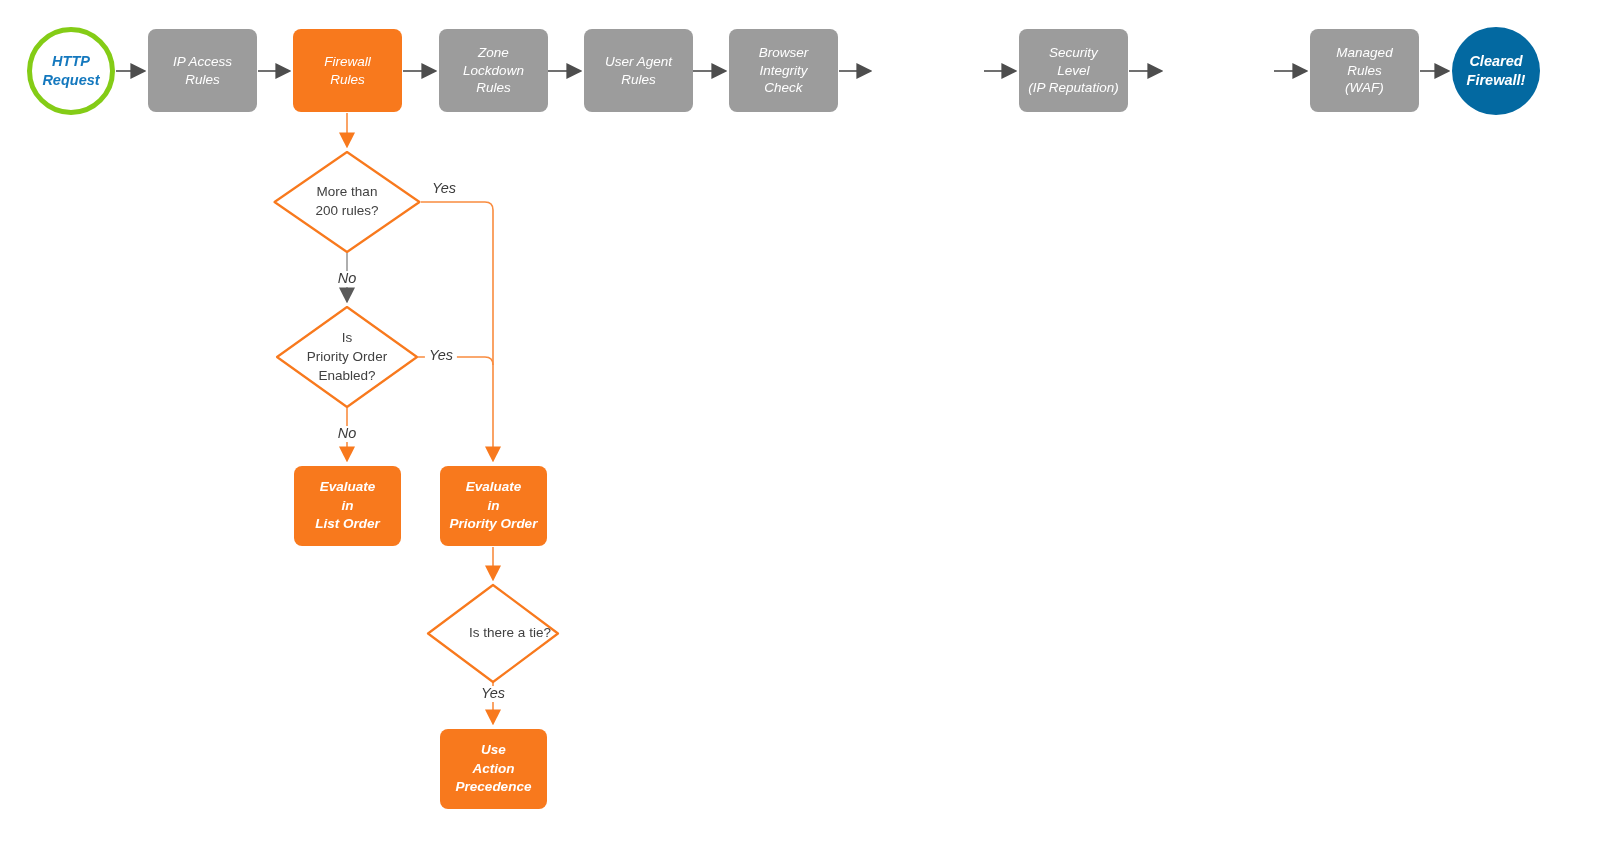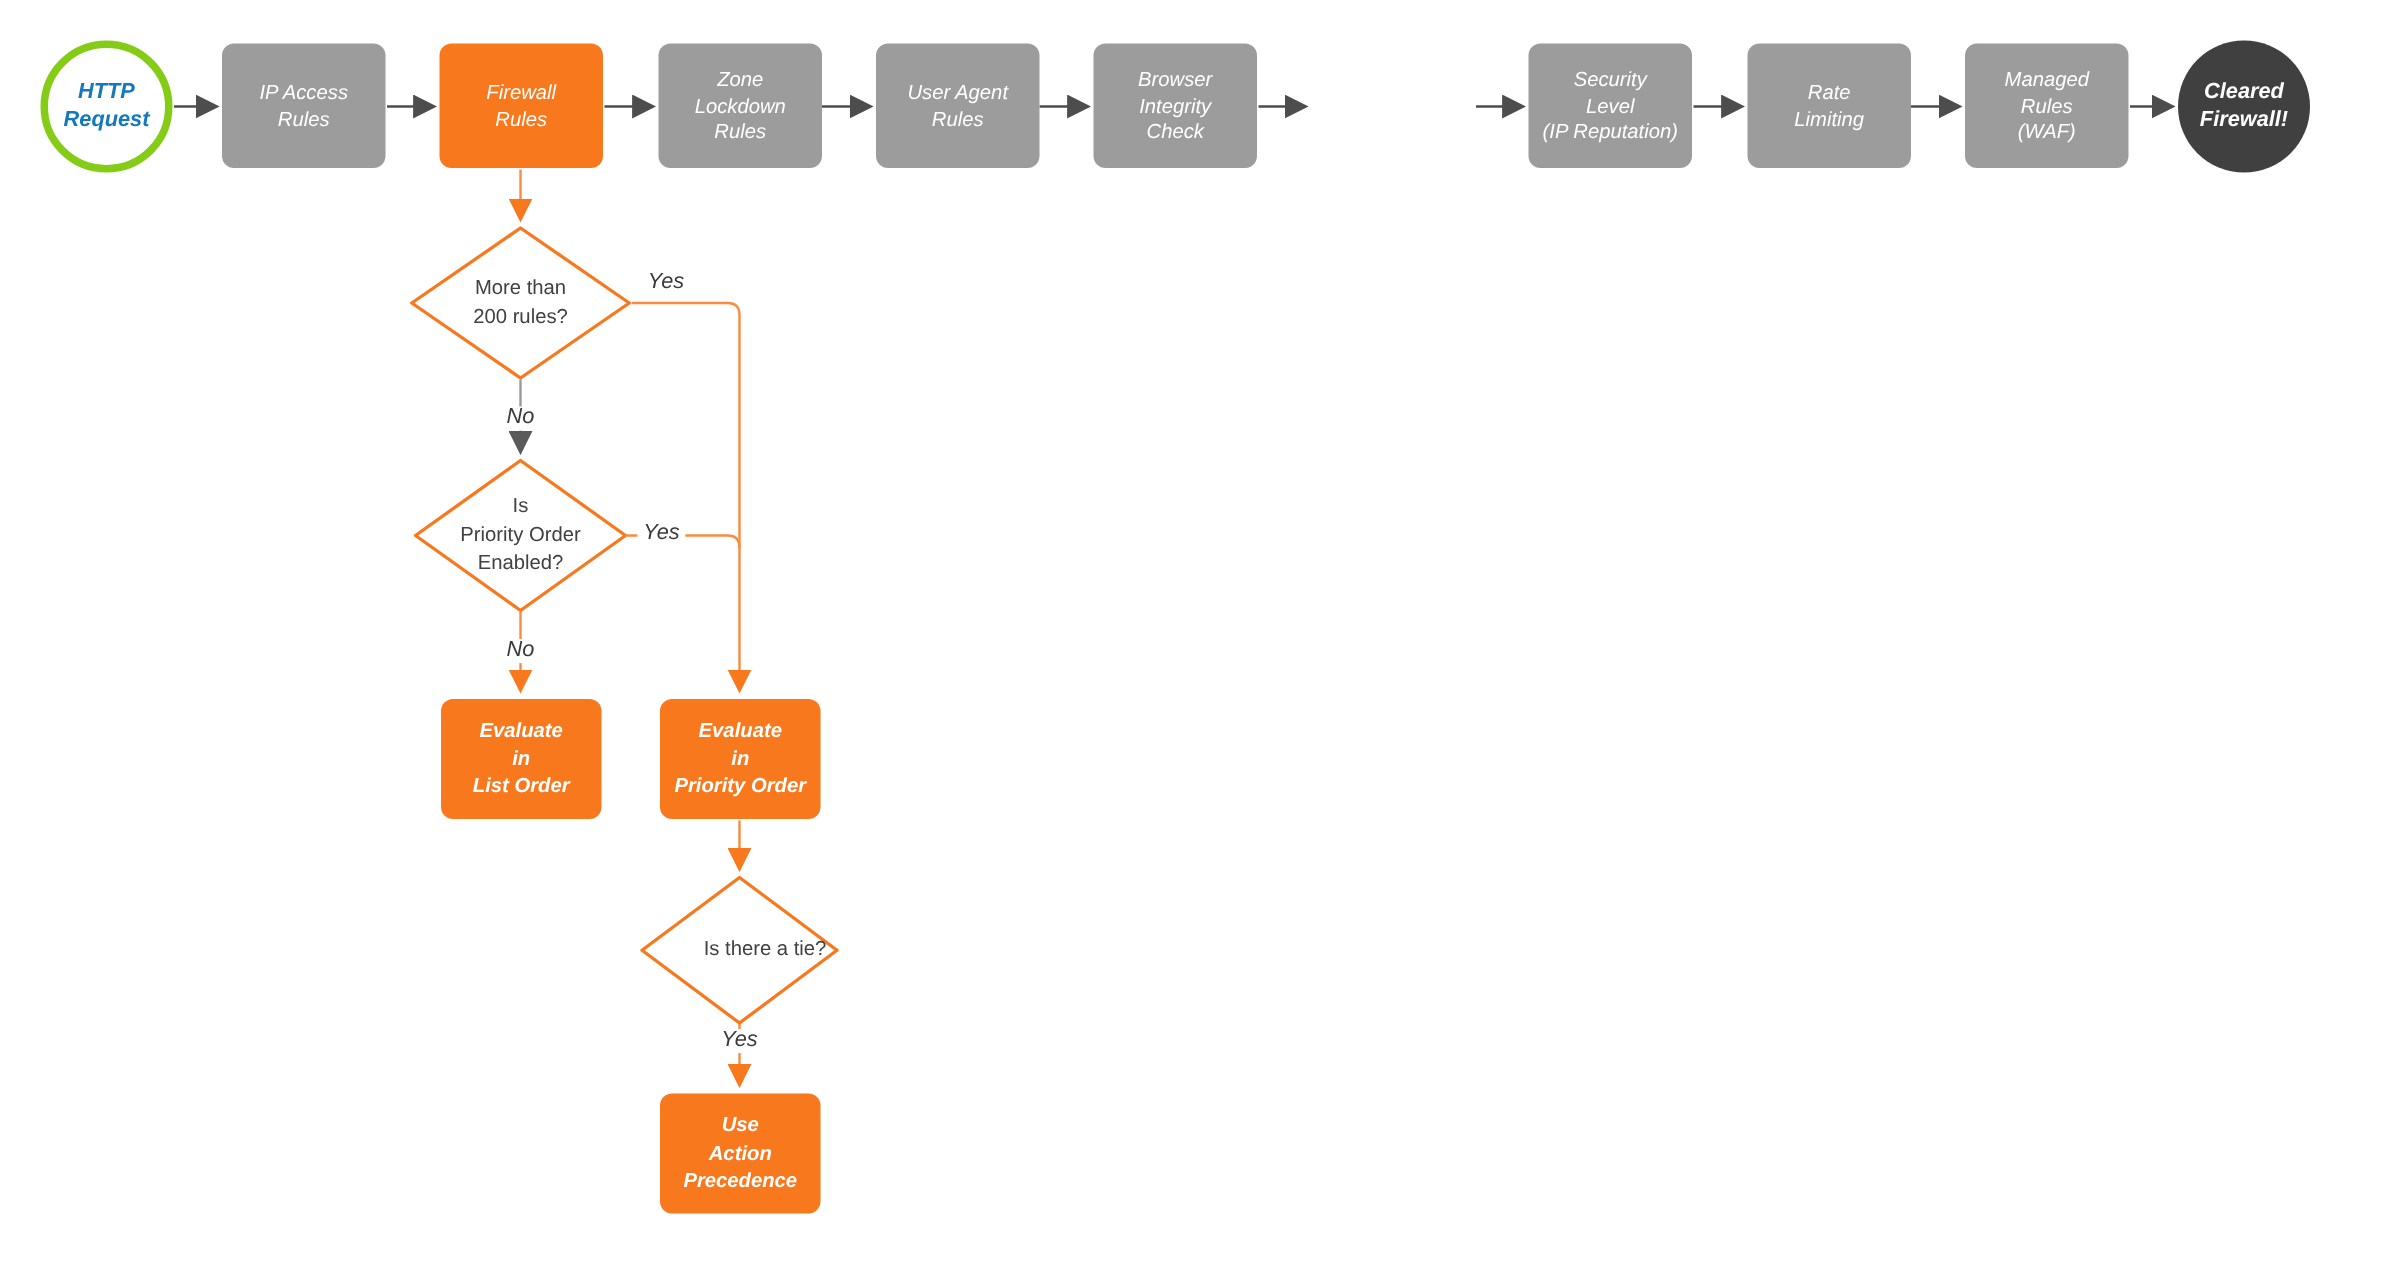--- a/index.html
+++ b/index.html
@@ -58,21 +58,21 @@
     line-height: 1.3;
   }
   .circle.start {
     left: 27px; top: 27px;
     background: #ffffff;
     border: 5px solid #84cc16;
     color: #1478BE;
   }
   .circle.end {
     left: 1452px; top: 27px;
-    background: #404040;
+    background: #0369a1;
     color: #ffffff;
   }
   .dtext {
     position: absolute;
     transform: translate(-50%, -50%);
     text-align: center;
     color: #414141;
     font-size: 13.5px;
     line-height: 1.4;
     white-space: pre-line;
@@ -153,22 +153,20 @@
 Lockdown
 Rules</span></div>
   <div class="node stage gray" style="left:584px;"><span>User Agent
 Rules</span></div>
   <div class="node stage gray" style="left:729px;"><span>Browser
 Integrity
 Check</span></div>
   <div class="node stage gray" style="left:1019px;"><span>Security
 Level
 (IP Reputation)</span></div>
-  <div class="node stage gray" style="left:1165px;"><span>Rate
-Limiting</span></div>
   <div class="node stage gray" style="left:1310px;"><span>Managed
 Rules
 (WAF)</span></div>
 
   <div class="dtext" style="left:347px; top:202px;">More than
 200 rules?</div>
   <div class="dtext" style="left:347px; top:357px;">Is
 Priority Order
 Enabled?</div>
   <div class="dtext" style="left:493px; top:633px;margin-left:17px;">Is there a tie?</div>

